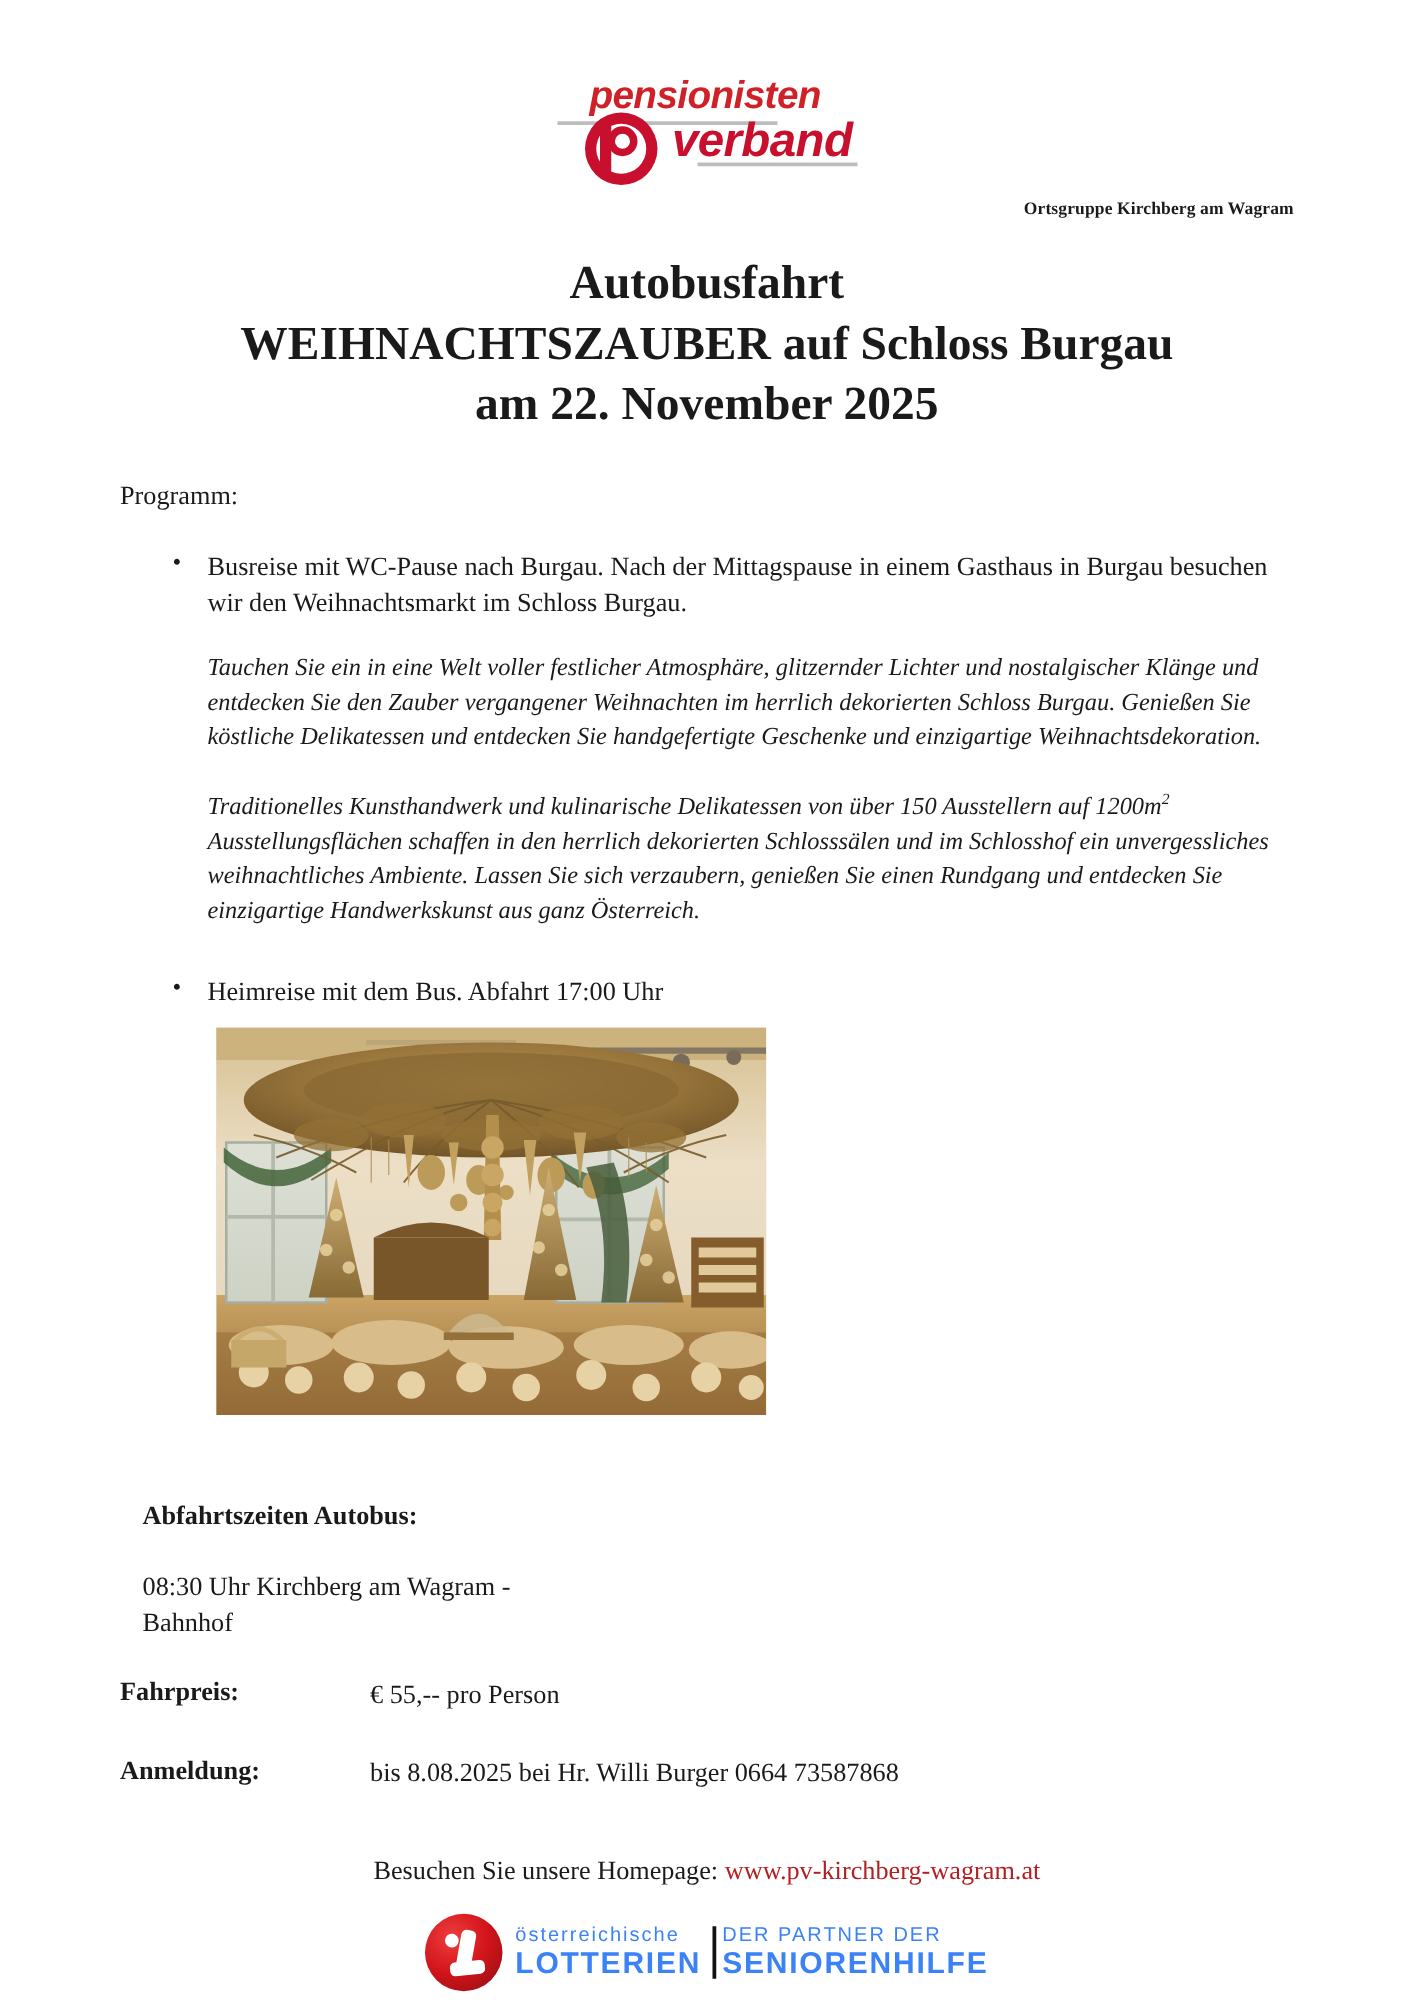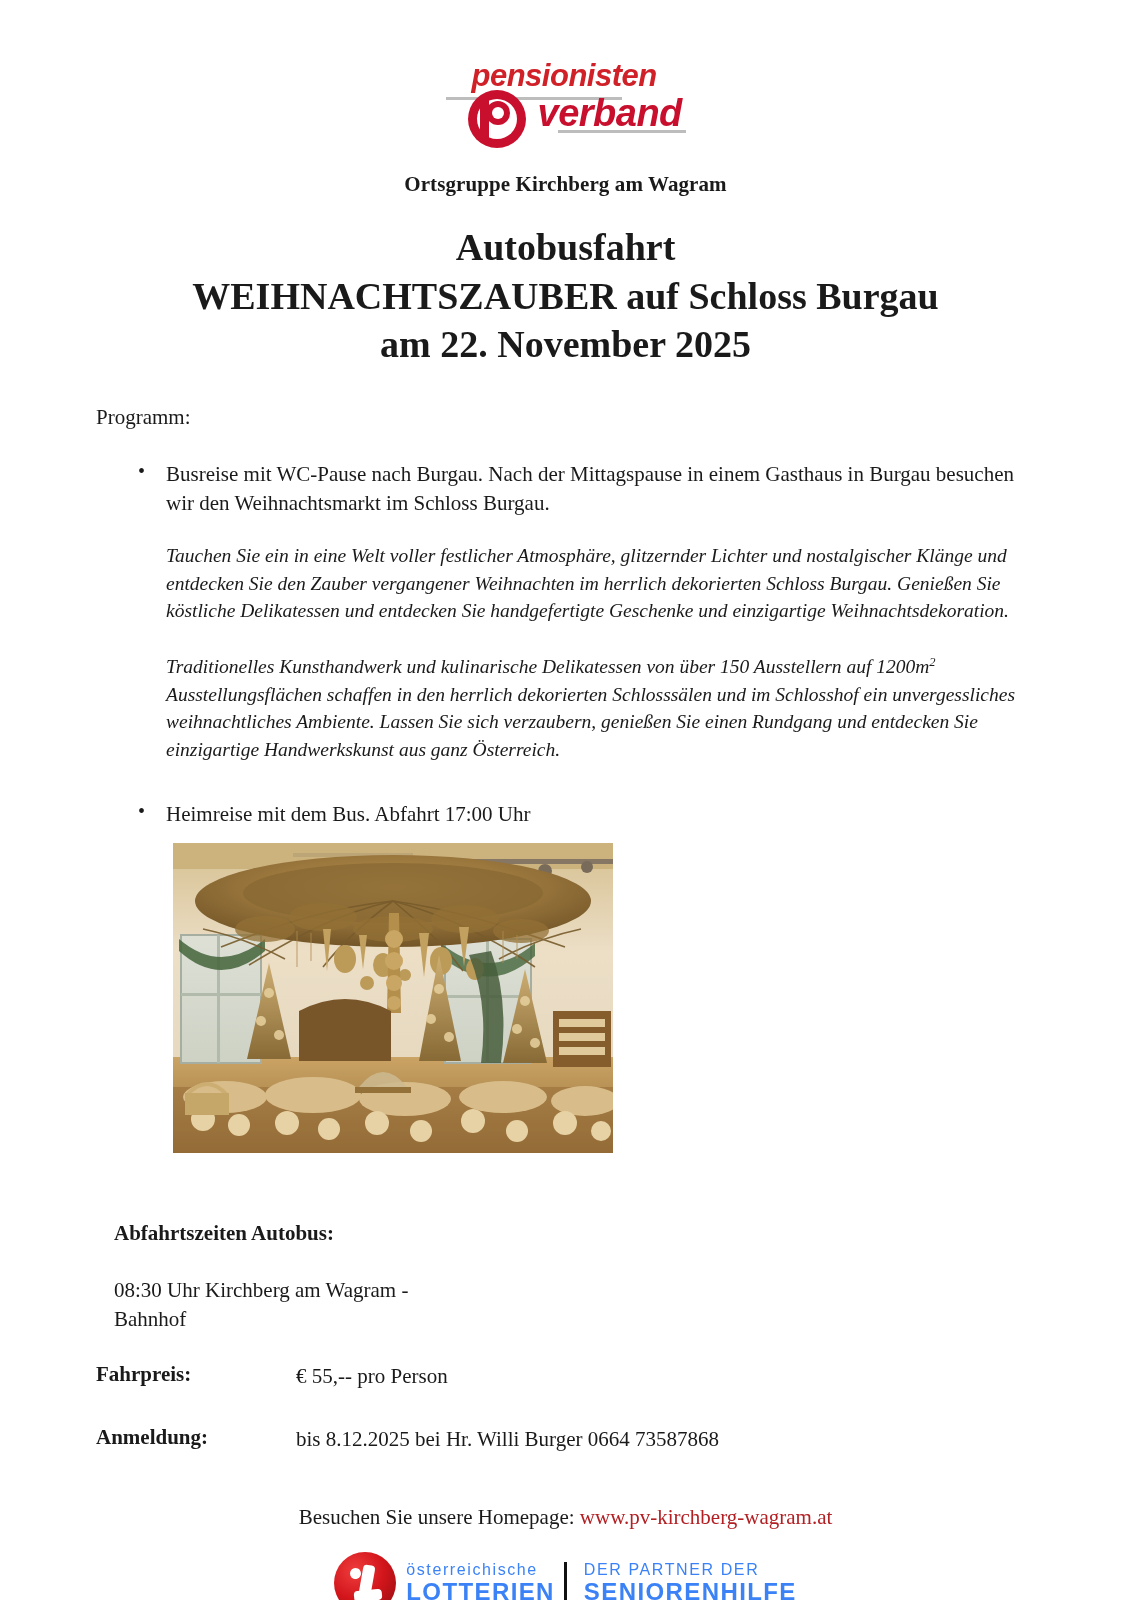--- a/index.html
+++ b/index.html
@@ -115,24 +115,24 @@
     font-style: italic;
     font-weight: 700;
     font-size: 38px;
     letter-spacing: -0.5px;
     color: #c8102e;
     white-space: nowrap;
   }
 
   
   .subtitle-ortsgruppe {
-    margin-top: 24px;
-    text-align: center;
-    font-weight: 700;
-    font-size: 21px;
+    margin-top: 12px;
+    text-align: right;
+    font-weight: 700;
+    font-size: 14px;
     letter-spacing: 0.1px;
   }
   .main-title {
     margin-top: 26px;
     text-align: center;
     font-weight: 700;
     font-size: 38px;
     line-height: 1.28;
   }
   .main-title .tl { display: block; }
@@ -289,21 +289,21 @@
   }
   .lot-text {
     margin-left: 10px;
     display: flex;
     align-items: stretch;
     font-family: "Liberation Sans", "DejaVu Sans", sans-serif;
     color: #3b82f6;
   }
   .lot-col { display: flex; flex-direction: column; justify-content: center; }
   .lot-col.left { padding-right: 9px; }
-  .lot-col.right { padding-left: 17px; border-left: 3px solid #111111; }
+  .lot-col.right { padding-left: 5px; border-left: 3px solid #111111; }
   .lot-small {
     font-size: 16px;
     letter-spacing: 1.6px;
     line-height: 1.05;
   }
   .lot-big {
     font-size: 24px;
     font-weight: 700;
     letter-spacing: 1.4px;
     line-height: 1.05;
@@ -513,21 +513,21 @@
 
   <div class="info-row price">
     <div class="info-key">Fahrpreis:</div>
     <div class="info-val">
       <span class="ln">€ 55,-- pro Person</span>
     </div>
   </div>
 
   <div class="info-row signup">
     <div class="info-key">Anmeldung:</div>
-    <div class="info-val">bis 8.12.2025 bei Hr. Willi Burger 0664 73587868</div>
+    <div class="info-val">bis 8.08.2025 bei Hr. Willi Burger 0664 73587868</div>
   </div>
 
   <div class="homepage-line"><span>Besuchen Sie unsere Homepage: </span><a class="url" href="#" style="text-decoration:none;">www.pv-kirchberg-wagram.at</a></div>
 
   <div class="footer-logo-row">
     <div class="lot-logo">
       <div class="lot-ball">
         <div class="dot"></div>
         <div class="l-vert"></div>
         <div class="l-horiz"></div>

